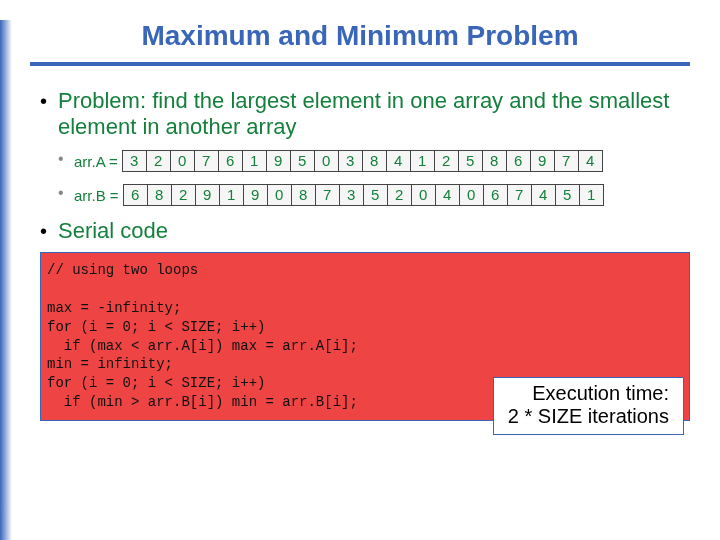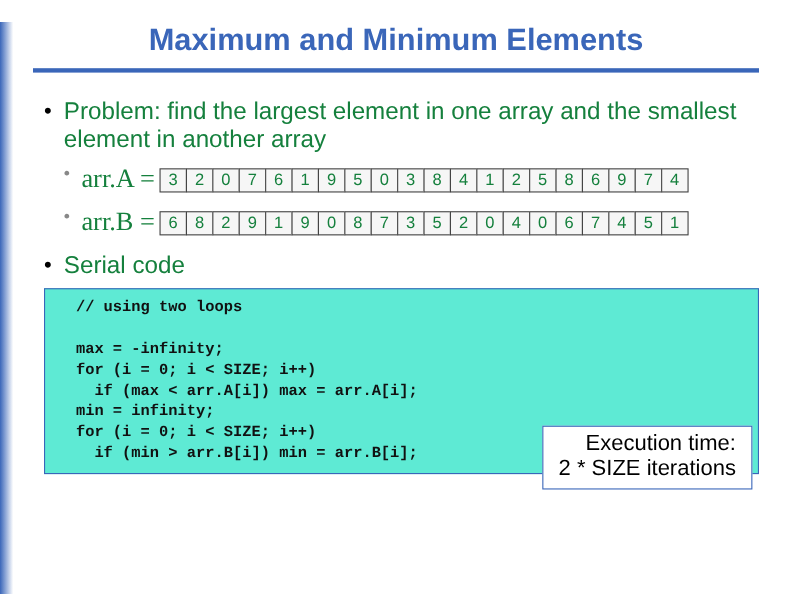--- a/index.html
+++ b/index.html
@@ -8,35 +8,35 @@
   .left-strip { position: absolute; left: 0; top: 0; width: 12px; height: 540px; background: linear-gradient(90deg, #3a66b9 0%, #ffffff 100%); }
   .title { color: #3a66b9; font-size: 28px; font-weight: bold; text-align: center; margin-top: 20px; }
   .underline { margin-top: 10px; height: 4px; background: #3a66b9; margin-left: 30px; margin-right: 30px; }
   .content { margin: 22px 30px 0 40px; color: #15803d; }
   .b1 { font-size: 22px; list-style: none; margin-bottom: 8px; }
   .b1 li { position: relative; padding-left: 18px; margin-bottom: 6px; }
   .b1 li::before { content: "•"; position: absolute; left: 0; top: 2px; color: #000; font-size: 20px; }
   .b2 { list-style: none; margin: 10px 0 0 18px; }
   .b2 li { position: relative; padding-left: 16px; margin-bottom: 12px; display: flex; align-items: center; flex-wrap: nowrap; }
   .b2 li::before { content: "•"; position: absolute; left: 0; top: 0; color: #888; font-size: 16px; }
-  .arr-label { font-size: 24px; white-space: nowrap; margin-right: 4px; font-family: Liberation Serif, serif; }
+  .arr-label { font-size: 15px; white-space: nowrap; margin-right: 4px; }
   .arr-row { display: flex; }
   .cell { width: 25px; height: 22px; border: 1px solid #444; margin-left: -1px; text-align: center; font-size: 15px; line-height: 20px; background: #f6f6f6; }
   .cell:first-child { margin-left: 0; }
   .codewrap { position: relative; margin: 8px 30px 0 40px; }
-  .codebox { border: 1px solid #3a66b9; background: #5eead4; padding: 8px 28px; font-family: "Courier New", monospace; font-size: 14px; line-height: 1.35; white-space: pre; color: #111; font-weight: bold; }
+  .codebox { border: 1px solid #3a66b9; background: #ef4444; padding: 8px 6px; font-family: "Courier New", monospace; font-size: 14px; line-height: 1.35; white-space: pre; color: #111; font-weight: normal; }
   .calloutbox { position: absolute; right: 6px; bottom: -14px; background: #fff; border: 1px solid #3a66b9; padding: 4px 14px 6px 14px; font-size: 20px; text-align: right; }
   .footer-right { position: absolute; right: 12px; bottom: 8px; font-size: 12px; color: #555; }
 </style>
 </head>
 <body>
 <div class="slide">
   <div class="left-strip"></div>
 
-  <div class="title">Maximum and Minimum Elements</div>
+  <div class="title">Maximum and Minimum Problem</div>
   <div class="underline"></div>
 
   <div class="content">
     <ul class="b1">
       <li>Problem: find the largest element in one array and the smallest element in another array</li>
     </ul>
     <ul class="b2">
       <li>
         <span class="arr-label">arr.A =</span>
         <span class="arr-row" id="arrA">

